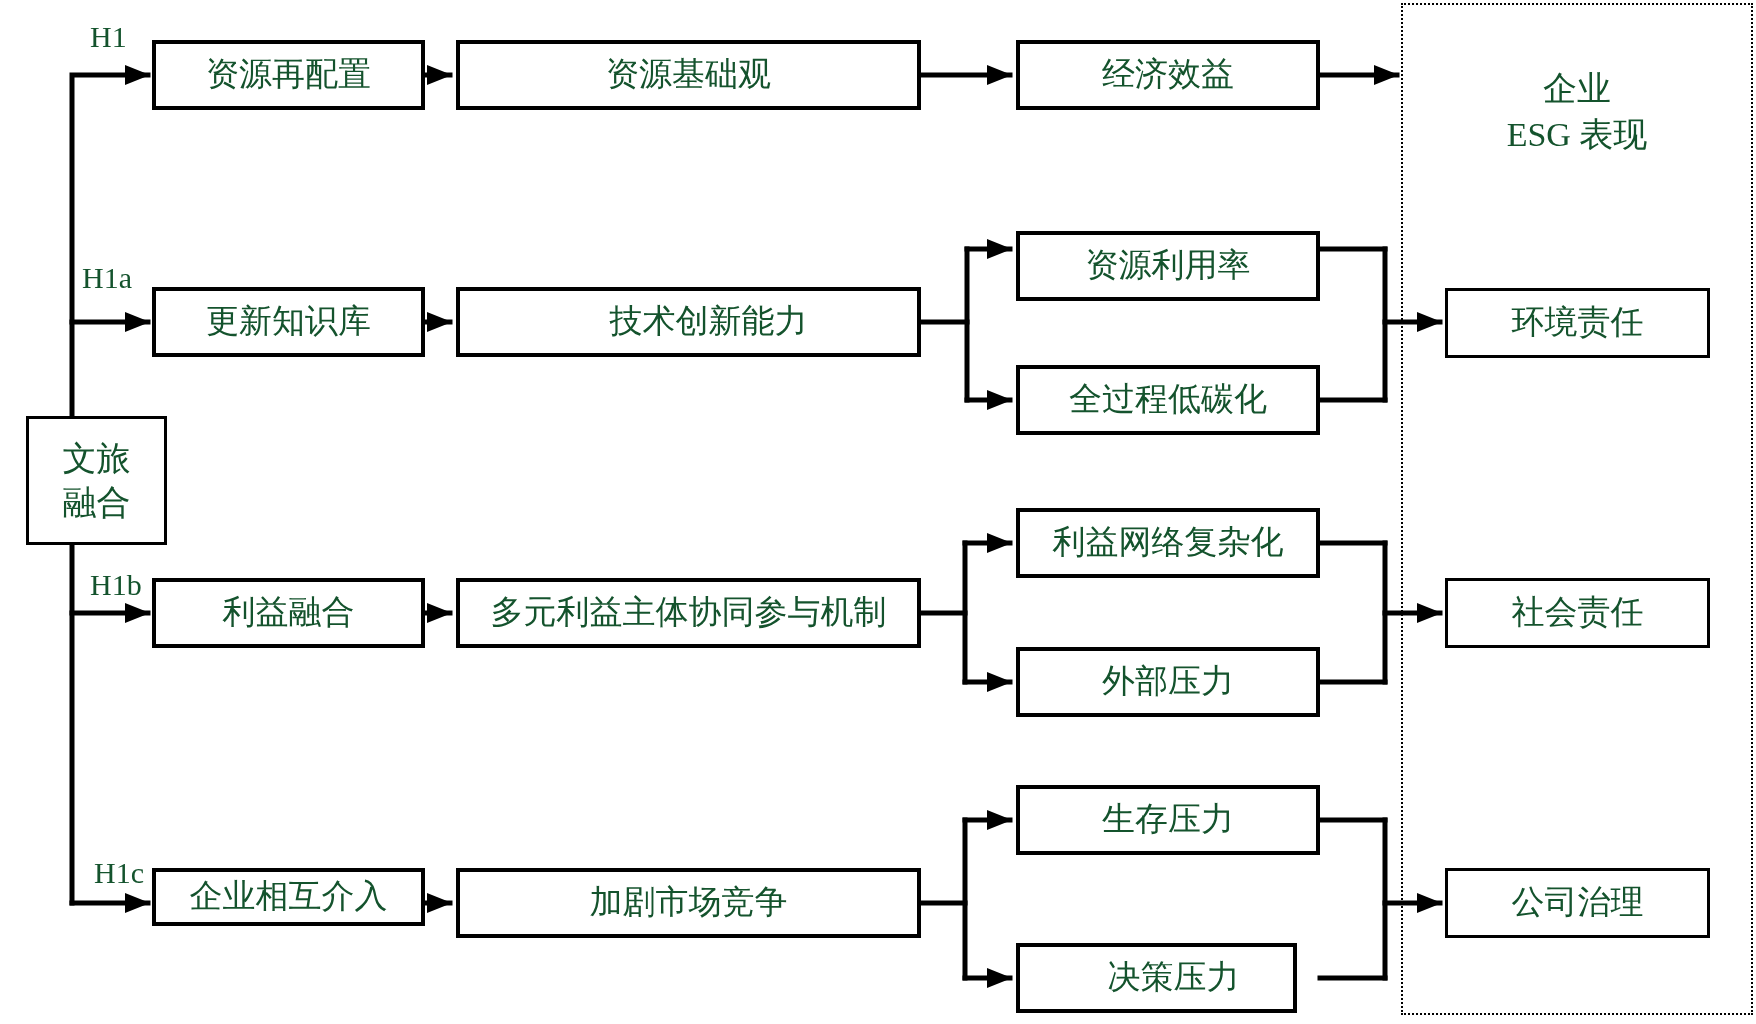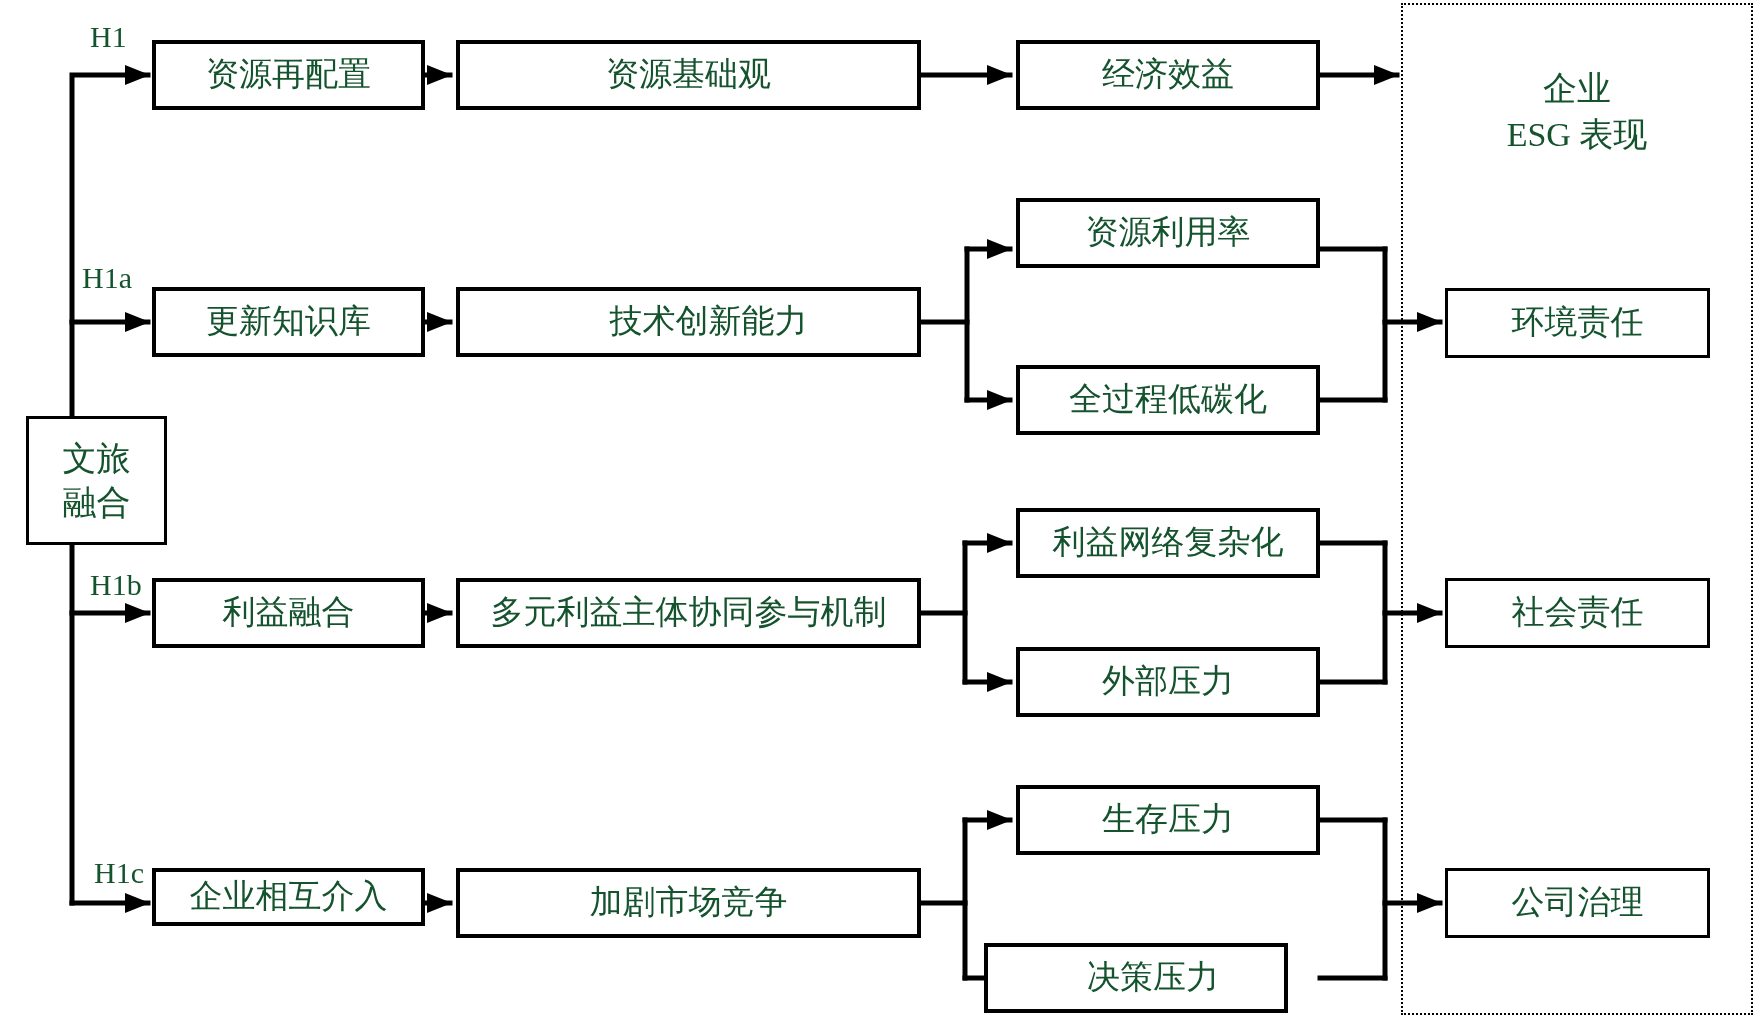--- a/index.html
+++ b/index.html
@@ -137,34 +137,34 @@
     <span>文旅</span>
     <span>融合</span>
   </div>
 
   <div class="node" style="left:152px; top:40px; width:273px; height:70px;">资源再配置</div>
   <div class="node" style="left:456px; top:40px; width:465px; height:70px;">资源基础观</div>
   <div class="node" style="left:1016px; top:40px; width:304px; height:70px;">经济效益</div>
 
   <div class="node" style="left:152px; top:287px; width:273px; height:70px;">更新知识库</div>
   <div class="node" style="left:456px; top:287px; width:465px; height:70px;padding-left:40px;">技术创新能力</div>
-  <div class="node" style="left:1016px; top:198px; width:304px; height:70px;">资源利用率</div>
+  <div class="node" style="left:1016px; top:231px; width:304px; height:70px;">资源利用率</div>
   <div class="node" style="left:1016px; top:365px; width:304px; height:70px;">全过程低碳化</div>
   <div class="node thin" style="left:1445px; top:288px; width:265px; height:70px;">环境责任</div>
 
   <div class="node" style="left:456px; top:578px; width:465px; height:70px;">多元利益主体协同参与机制</div>
   <div class="node" style="left:152px; top:578px; width:273px; height:70px;">利益融合</div>
   <div class="node" style="left:1016px; top:508px; width:304px; height:70px;">利益网络复杂化</div>
   <div class="node" style="left:1016px; top:647px; width:304px; height:70px;">外部压力</div>
   <div class="node thin" style="left:1445px; top:578px; width:265px; height:70px;">社会责任</div>
 
   <div class="node" style="left:152px; top:868px; width:273px; height:58px;">企业相互介入</div>
   <div class="node" style="left:456px; top:868px; width:465px; height:70px;">加剧市场竞争</div>
   <div class="node" style="left:1016px; top:785px; width:304px; height:70px;">生存压力</div>
-  <div class="node" style="left:984px; top:943px; width:304px; height:70px;padding-left:34px;">决策压力</div>
+  <div class="node" style="left:1016px; top:943px; width:281px; height:70px;padding-left:34px;">决策压力</div>
   <div class="node thin" style="left:1445px; top:868px; width:265px; height:70px;">公司治理</div>
 
   <div class="esg-title" style="left:1401px; top:66px; width:352px;">
     <span>企业</span>
     <span>ESG 表现</span>
   </div>
 
 </div>
 
 </body></html>

